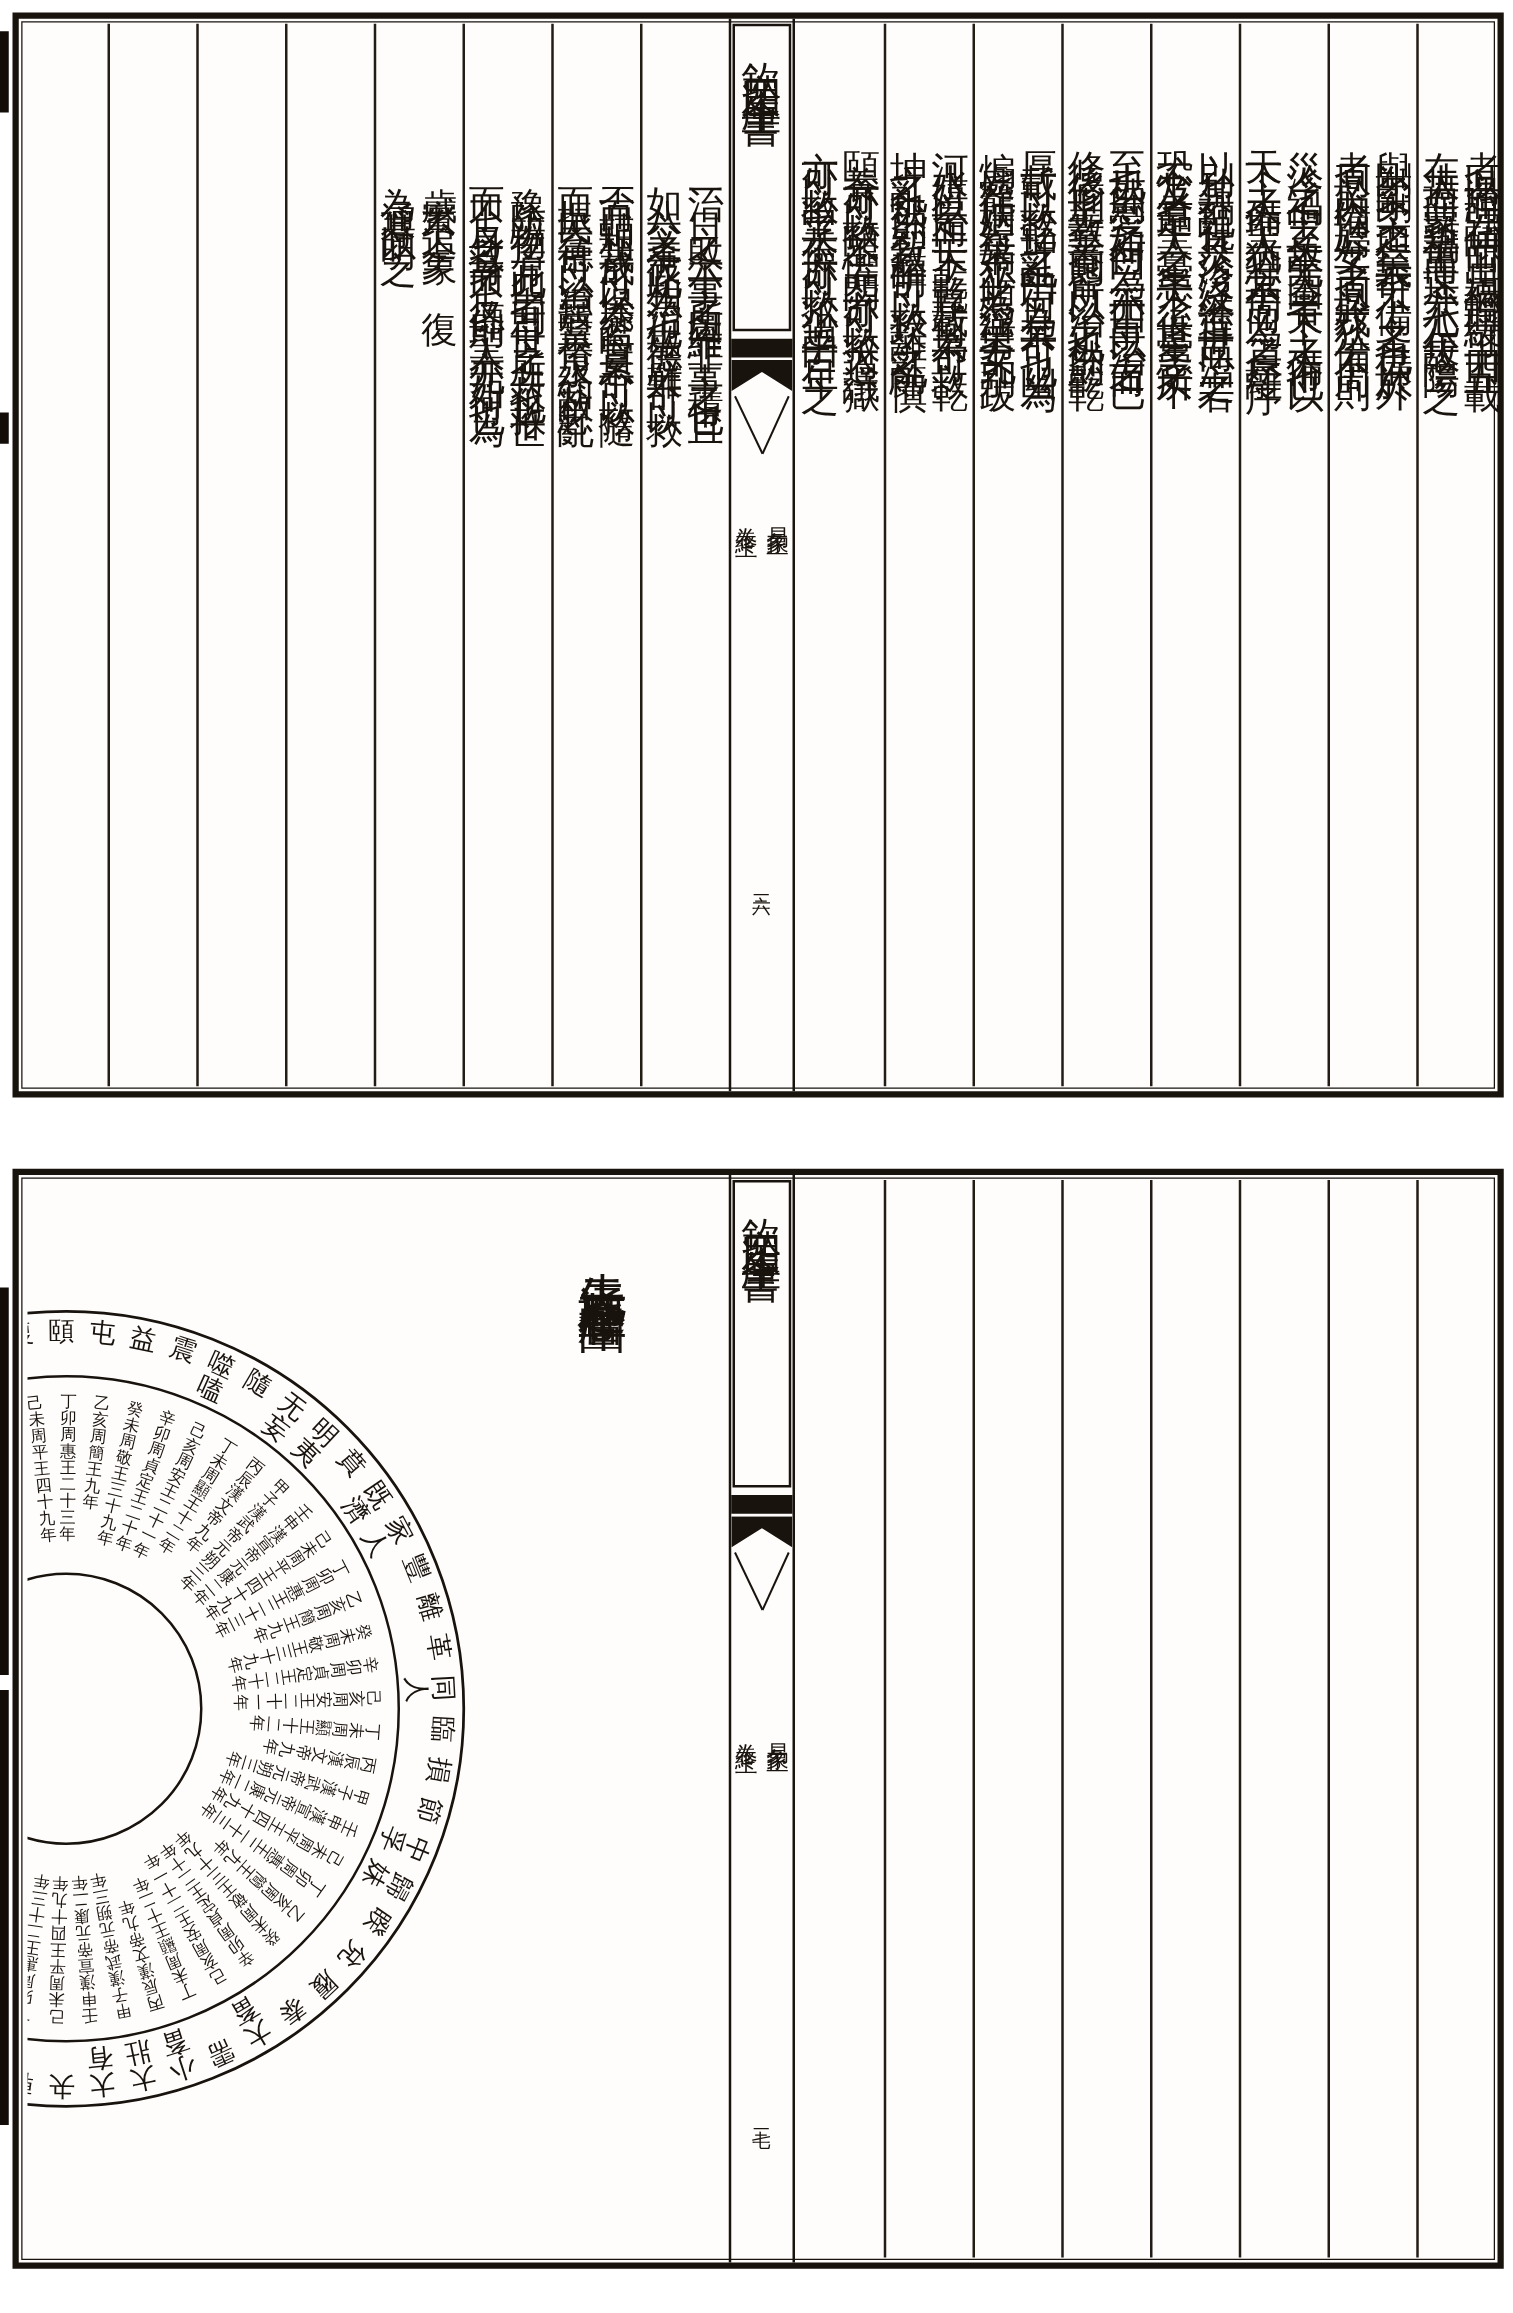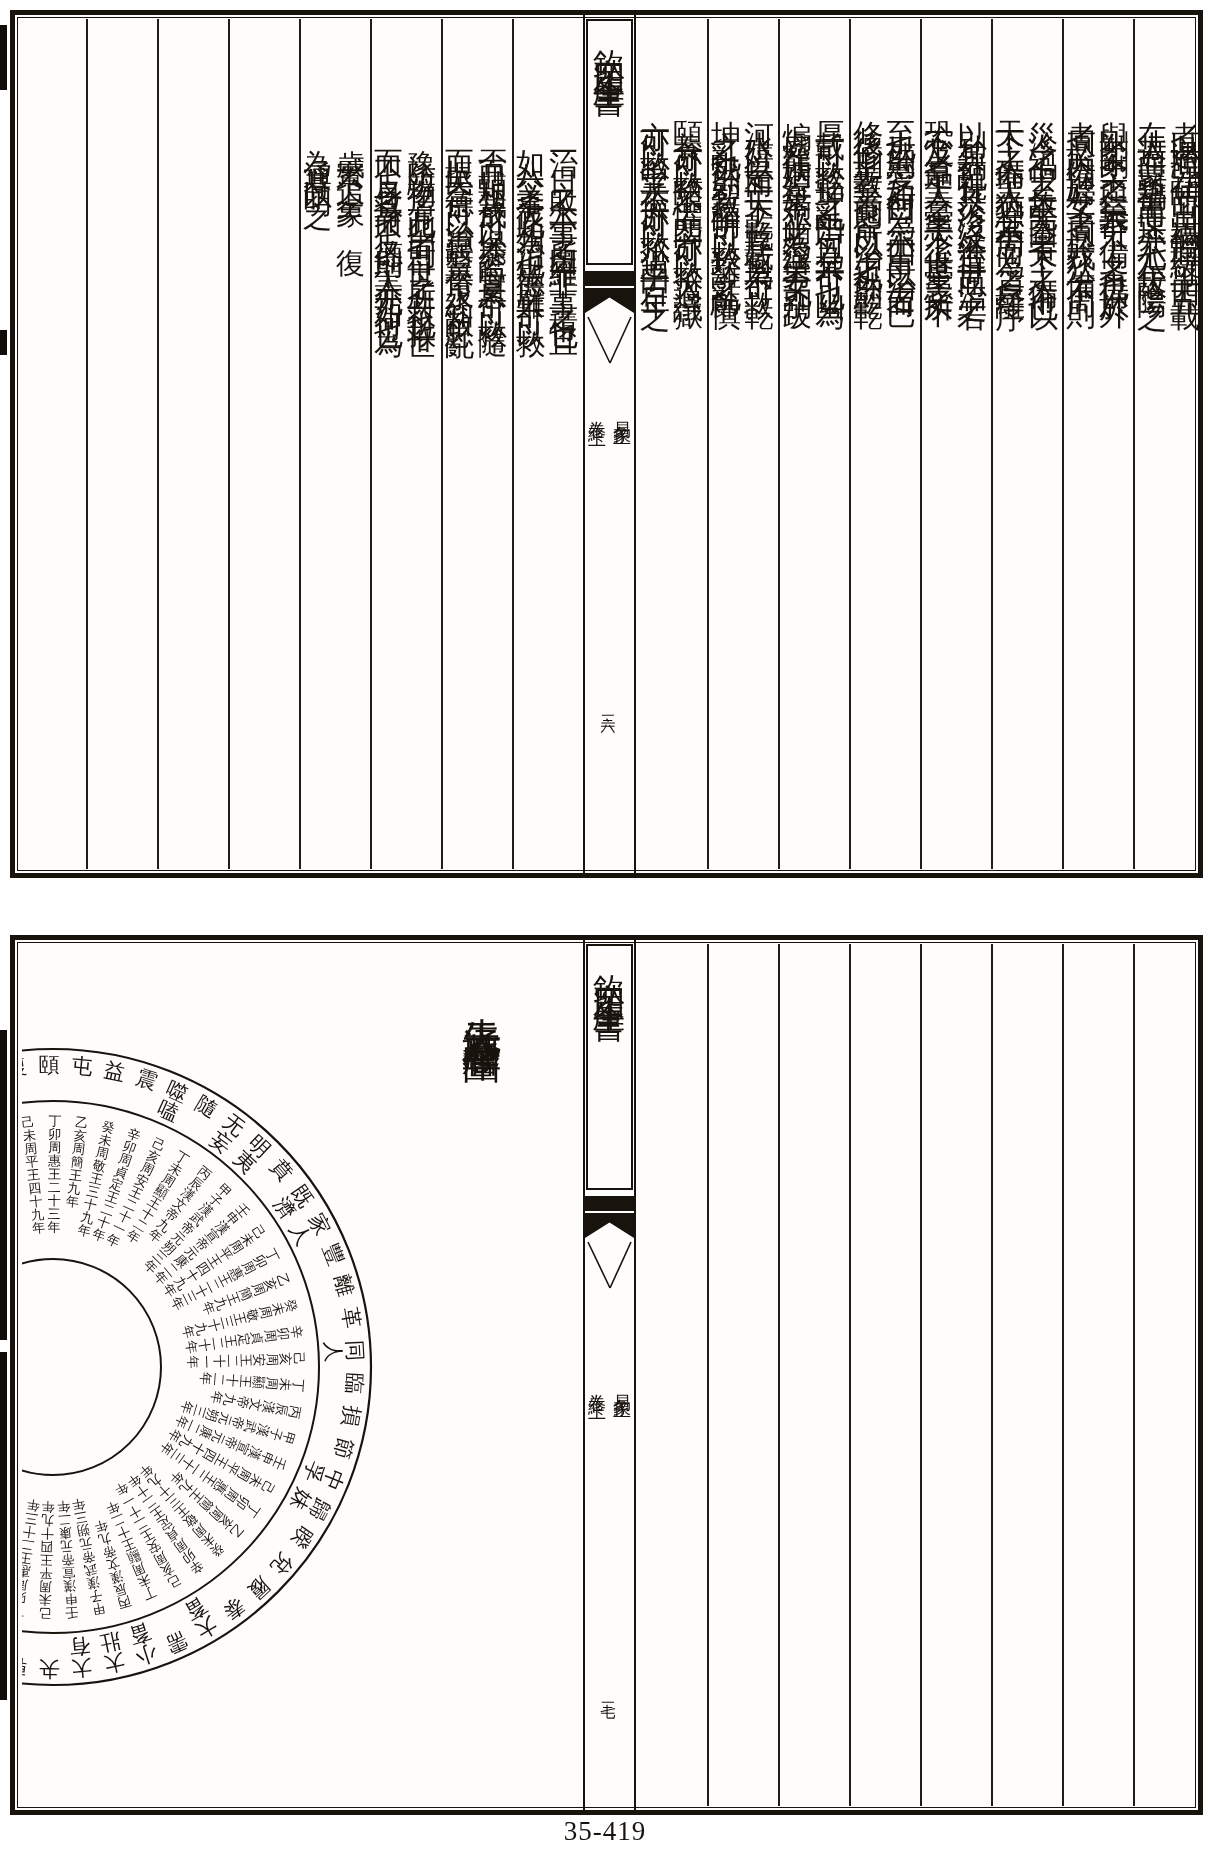--- a/index.html
+++ b/index.html
@@ -234,14 +234,13 @@
       </svg>
   <div class="vrule" style="left: 692px; top: 4px; height: 862px;"></div>
       <div class="vrule" style="left: 763px; top: 4px; height: 862px;"></div>
       <div class="vrule" style="left: 834px; top: 4px; height: 862px;"></div>
       <div class="vrule" style="left: 905px; top: 4px; height: 862px;"></div>
       <div class="vrule" style="left: 976px; top: 4px; height: 862px;"></div>
       <div class="vrule" style="left: 1047px; top: 4px; height: 862px;"></div>
       <div class="vrule" style="left: 1118px; top: 4px; height: 862px;"></div>
     </section>
 
-  <div class="footer">35-419</div>
 </div>
 
 </body></html>

